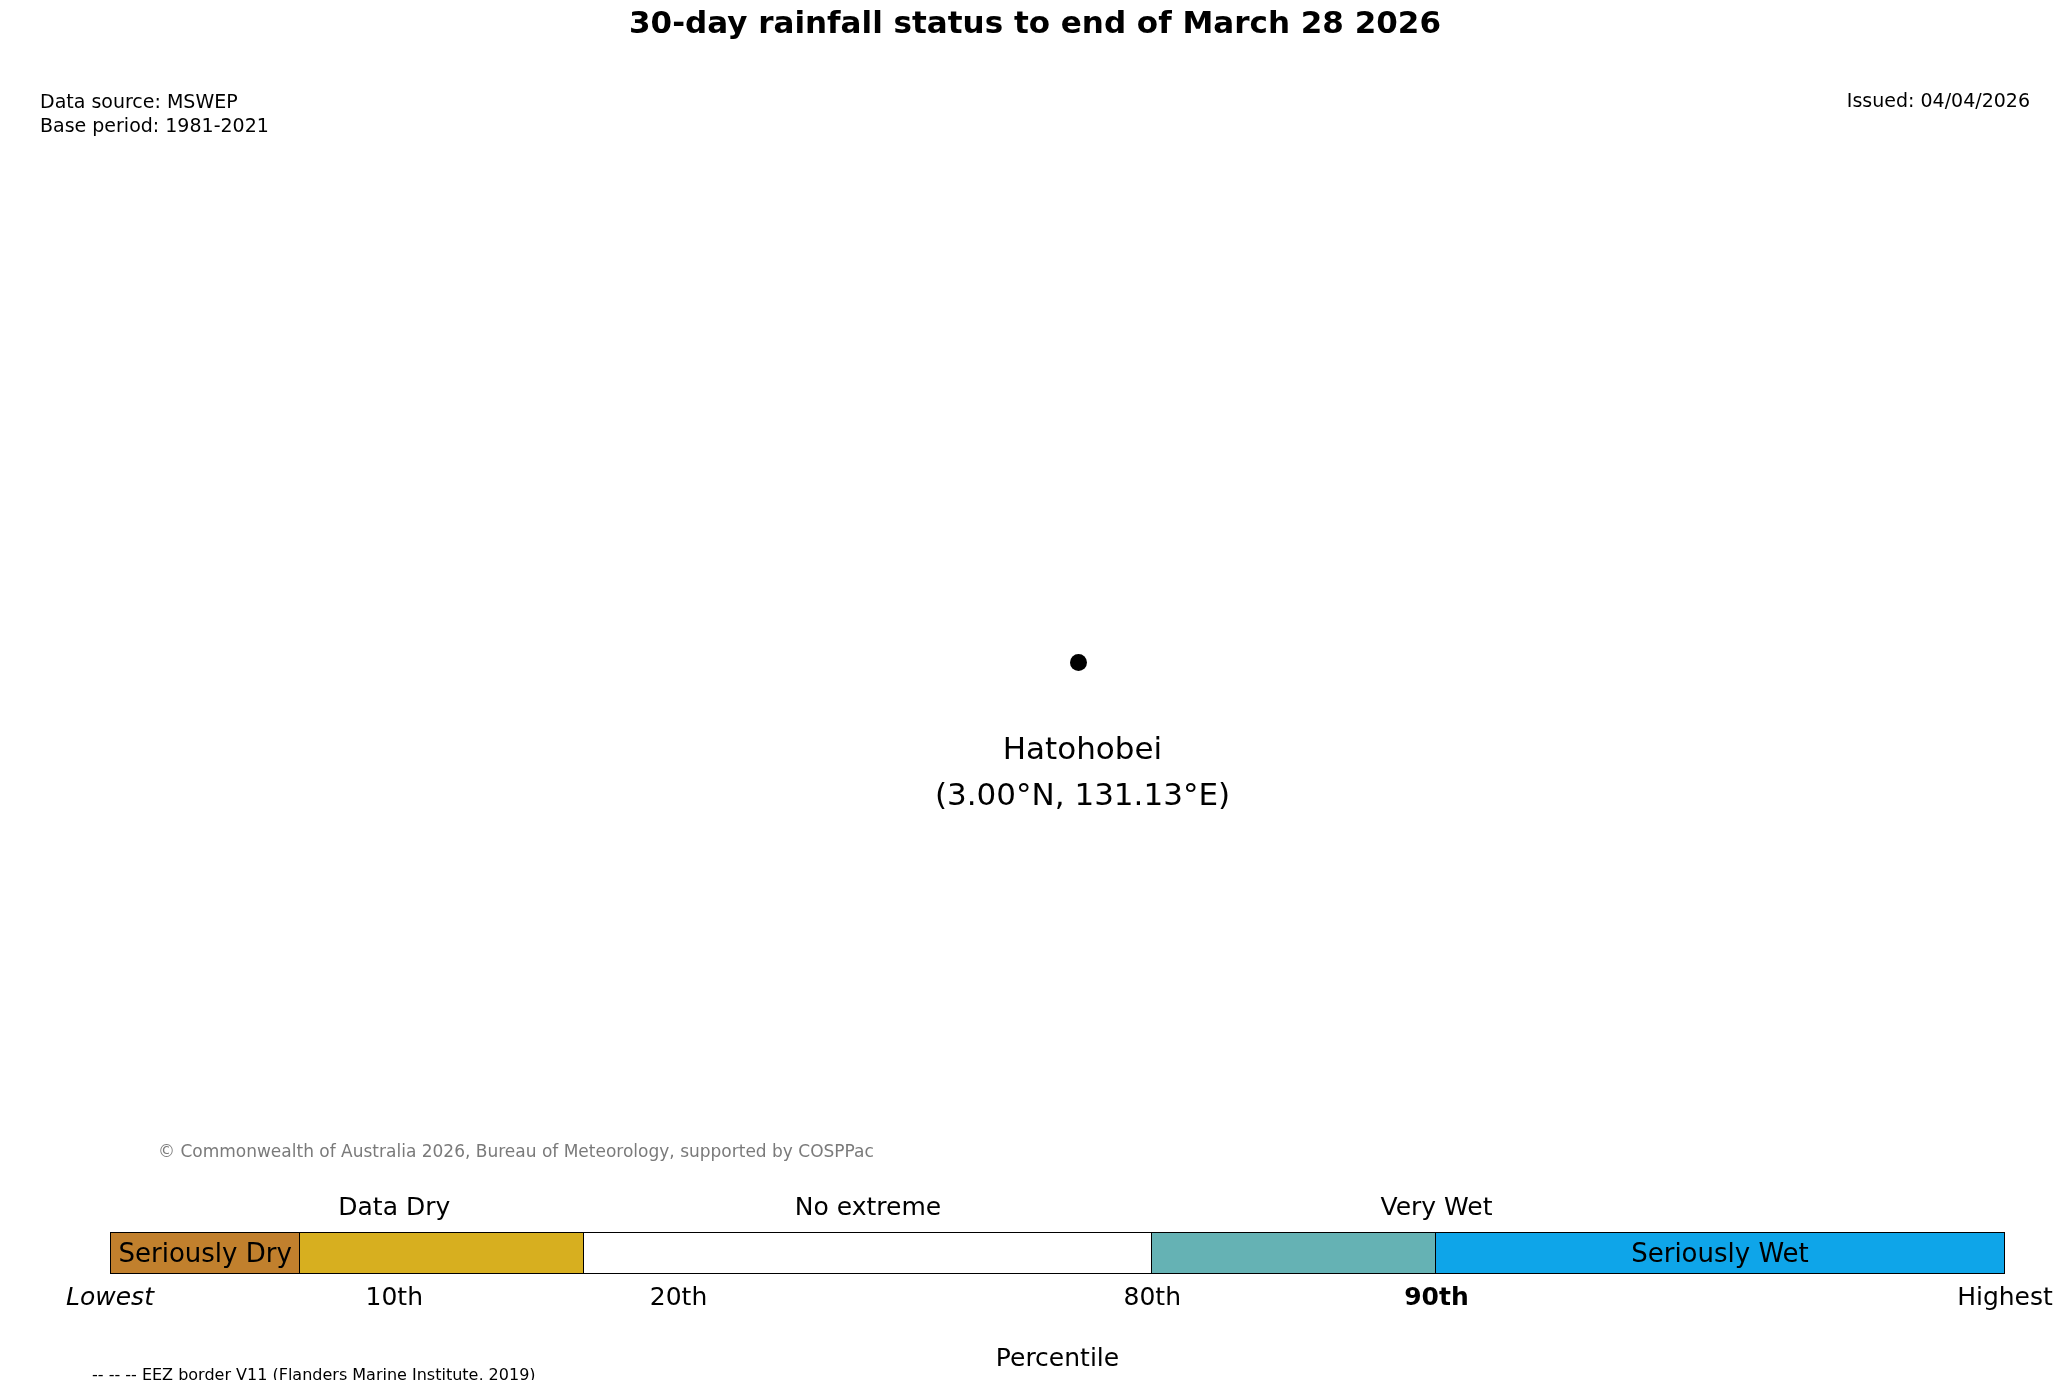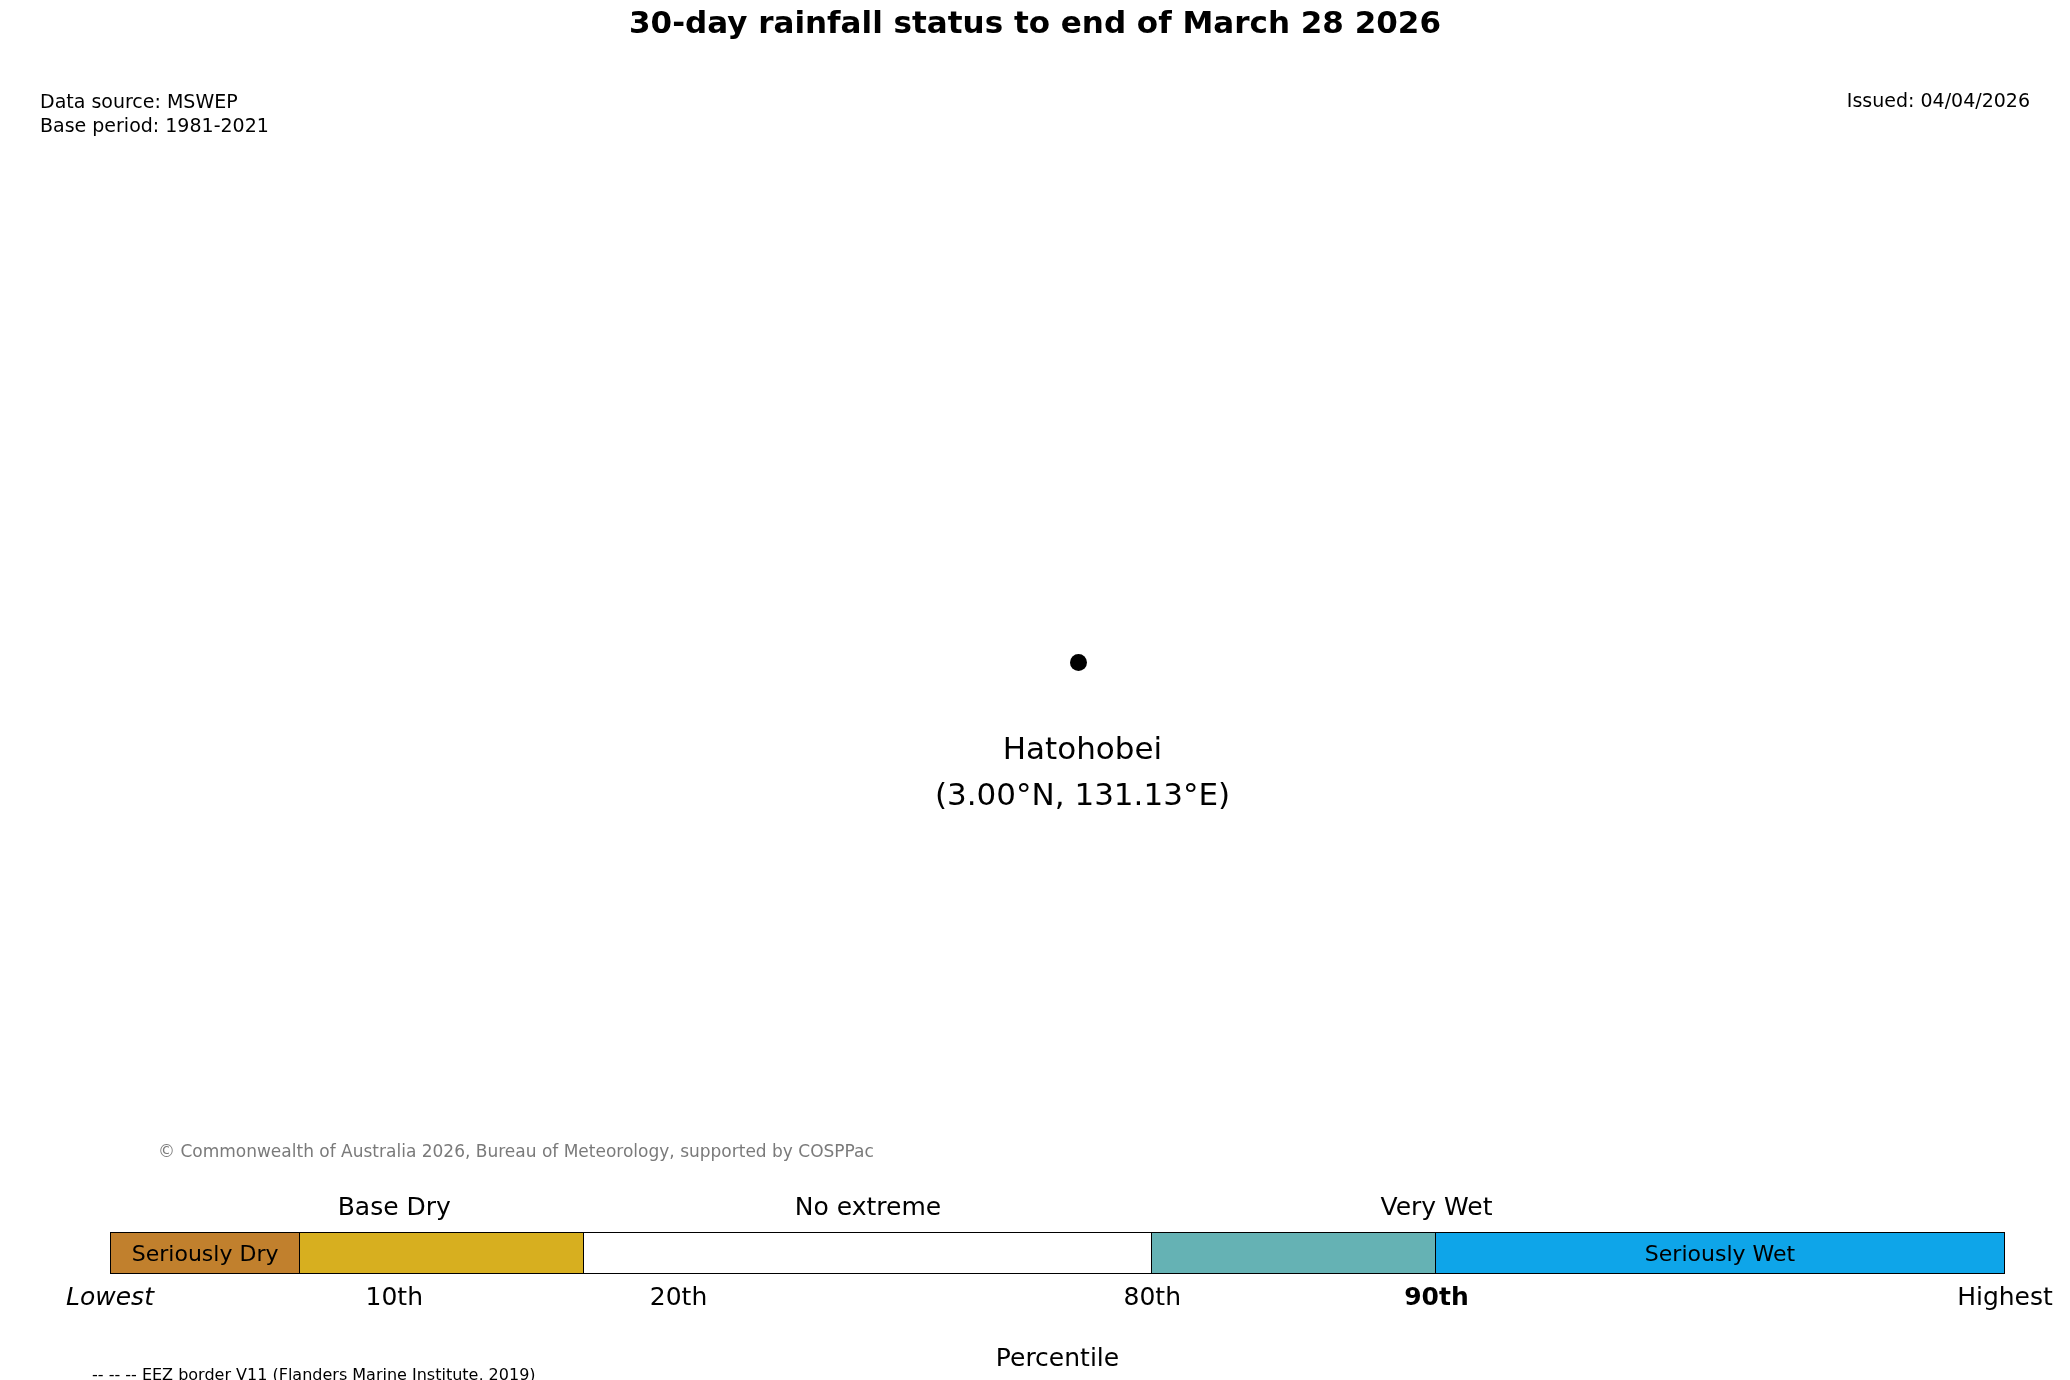--- a/index.html
+++ b/index.html
@@ -84,21 +84,21 @@
     border: 1.4px solid #000000;
     box-sizing: border-box;
     display: flex;
   }
   .legend .seg {
     height: 100%;
     box-sizing: border-box;
     display: flex;
     align-items: center;
     justify-content: center;
-    font-size: 22px;
+    font-size: 26px;
     color: #000000;
     border-right: 1.4px solid #000000;
   }
   .legend .seg:last-child { border-right: none; }
 
   .above-labels {
     position: absolute;
     left: 110px;
     top: 1192px;
     width: 1895px;
@@ -153,21 +153,21 @@
 <div class="meta-right">Issued: 04/04/2026</div>
 
 <div class="station-dot"></div>
 
 <div class="station-label">Hatohobei
 (3.00°N, 131.13°E)</div>
 
 <div class="copyright">© Commonwealth of Australia 2026, Bureau of Meteorology, supported by COSPPac</div>
 
 <div class="above-labels">
-    <span style="left: 15%;">Base Dry</span>
+    <span style="left: 15%;">Data Dry</span>
     <span style="left: 40%;">No extreme</span>
     <span style="left: 70%;">Very Wet</span>
   </div>
 
 <div class="legend">
     <div class="seg" style="width: 10%; background: rgb(193, 128, 45);">Seriously Dry</div>
     <div class="seg" style="width: 15%; background: rgb(215, 175, 31);"></div>
     <div class="seg" style="width: 30%; background: rgb(255, 255, 255);"></div>
     <div class="seg" style="width: 15%; background: rgb(101, 178, 180);"></div>
     <div class="seg" style="width: 30%; background: #0ea5e9;">Seriously Wet</div>

